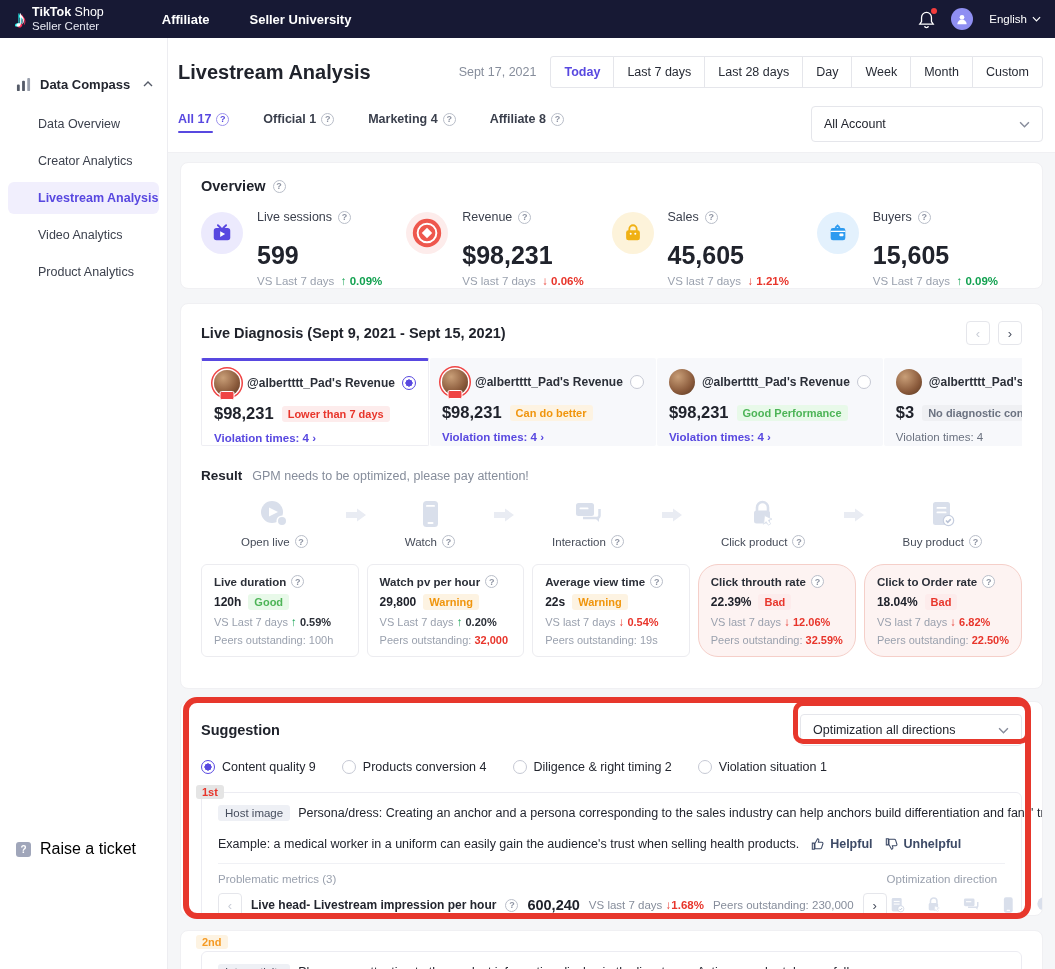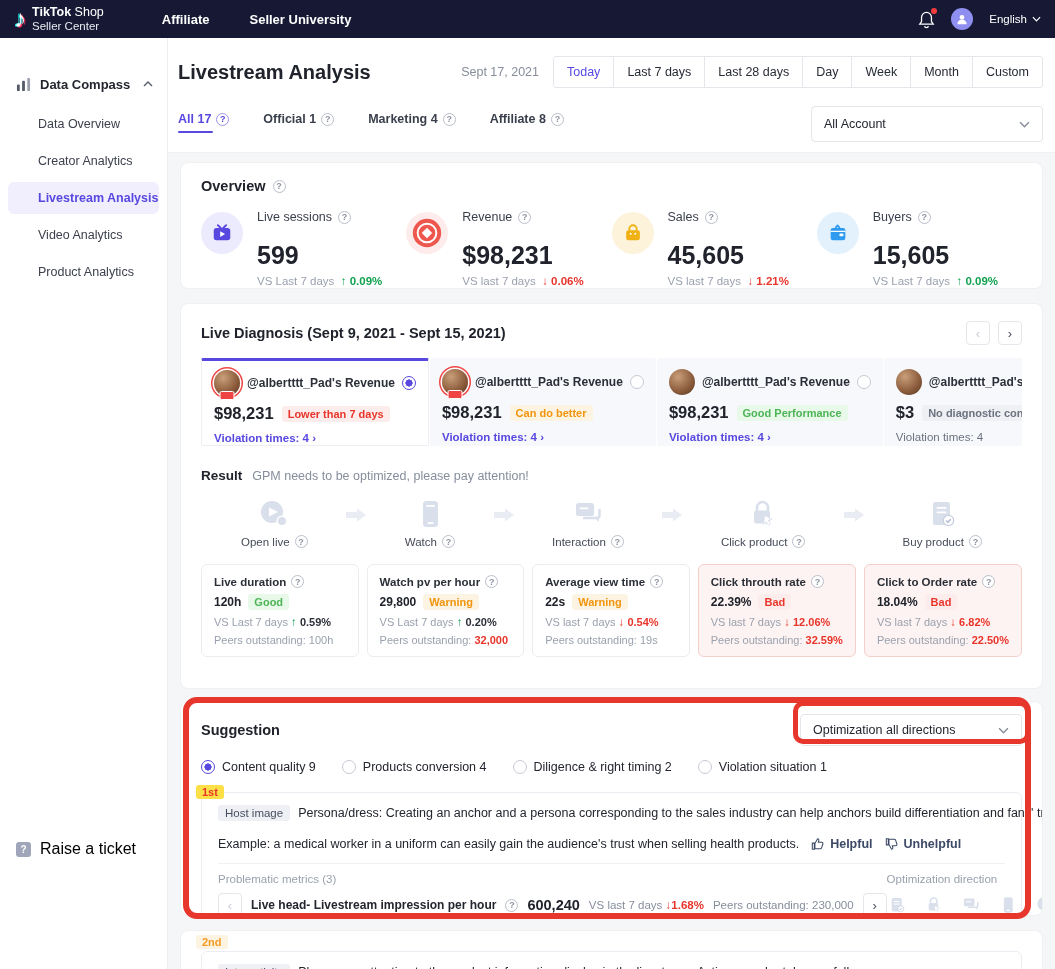--- a/index.html
+++ b/index.html
@@ -34,21 +34,21 @@
 .ticket-icon { width: 15px; height: 15px; border-radius: 3px; background: #a0a6ba; color: #fff; font-size: 10px; font-weight: 700; display: flex; align-items: center; justify-content: center; }
 .side-ticket-label { font-size: 16px; color: #000000; }
 
 .main { flex: 1; display: flex; flex-direction: column; min-width: 0; }
 .main-header { background: #fff; padding: 14px 12px 0 10px; border-bottom: 1px solid #f0f0f3; }
 .title-row { display: flex; align-items: center; height: 40px; margin-bottom: 4px; }
 .page-title { font-size: 20px; font-weight: 700; color: #20232c; }
 .date-label { margin-left: auto; font-size: 12.5px; color: #868d9b; margin-right: 14px; }
 .range-group { display: flex; }
 .range-btn { background: #fff; border: 1px solid #e5e6eb; margin-left: -1px; padding: 8px 13px; font-size: 12.5px; color: #272b35; cursor: pointer; font-family: inherit; white-space: nowrap; }
-.range-btn:first-child { border-radius: 3px 0 0 3px; margin-left: 0; }
+.range-btn:first-child { border-radius: 3px 0 0 3px; margin-left: 0; font-weight: bold; }
 .range-btn:last-child { border-radius: 0 3px 3px 0; }
 .range-btn.active { color: #5848e0; position: relative; z-index: 1; }
 .tabs-row { display: flex; align-items: center; height: 56px; }
 .tab { position: relative; display: flex; align-items: center; gap: 5px; margin-right: 34px; padding: 6px 0 16px; font-size: 12.5px; font-weight: 700; color: #3a3f4c; cursor: pointer; }
 .tab.active { color: #5848e0; }
 .tab.active::after { content: ""; position: absolute; left: 0; right: 16px; bottom: 9px; height: 2.5px; border-radius: 2px; background: #5848e0; }
 .q-circle { width: 13px; height: 13px; border-radius: 50%; border: 1px solid #b9bec9; color: #8e94a3; font-size: 9px; font-weight: 700; display: inline-flex; align-items: center; justify-content: center; flex: 0 0 auto; cursor: pointer; background: #fff; }
 .tab.active .q-circle { border-color: #9c92ec; color: #5848e0; }
 .account-select { margin-left: auto; width: 232px; height: 36px; background: #fff; border: 1px solid #e5e6eb; border-radius: 4px; display: flex; align-items: center; padding: 0 12px; font-size: 12.5px; color: #23262f; cursor: pointer; }
 .account-select .chev { margin-left: auto; }
@@ -103,38 +103,38 @@
 .dc-link.plain { color: #6b7280; font-weight: 400; cursor: default; }
 .result-row { display: flex; align-items: baseline; gap: 10px; margin-top: 22px; }
 .result-label { font-size: 13.5px; font-weight: 700; color: #20232c; }
 .result-text { font-size: 12.5px; color: #868d9b; }
 .funnel { display: flex; align-items: flex-start; justify-content: space-between; margin: 14px 40px 0; }
 .funnel-step { display: flex; flex-direction: column; align-items: center; gap: 4px; }
 .funnel-label { display: flex; align-items: center; gap: 5px; font-size: 11.5px; color: #454b58; white-space: nowrap; }
 .funnel-arrow { margin-top: 10px; }
 .metric-cards { display: flex; gap: 8px; margin-top: 16px; }
 .metric-card { flex: 1; border: 1px solid #ececf0; border-radius: 6px; padding: 10px 12px; background: #fff; }
-.metric-card.bad { background: #fdf3f2; border-color: #f5cfc9; }
+.metric-card.bad { background: #fdf3f2; border-color: #f5cfc9; border-radius: 20px; }
 .mc-label { display: flex; align-items: center; gap: 5px; font-size: 11.5px; font-weight: 700; color: #2b2f38; white-space: nowrap; }
 .mc-value-row { display: flex; align-items: center; gap: 7px; margin-top: 6px; }
 .mc-value { font-size: 12px; font-weight: 700; color: #20232c; }
 .mc-line { font-size: 11px; color: #9aa1ae; margin-top: 6px; white-space: nowrap; }
 .mc-line .dark { color: #2b2f38; font-weight: 700; }
 .mc-line .redv { color: #e8352b; font-weight: 700; }
 
 
 .panel-suggestion { height: 215px; padding: 6px 20px 14px; margin-bottom: 14px; overflow: hidden; }
 .sug-title-row { display: flex; align-items: center; height: 44px; }
 .sug-select { margin-left: auto; width: 222px; height: 32px; background: #fff; border: 1px solid #e5e6eb; border-radius: 4px; display: flex; align-items: center; padding: 0 12px; font-size: 12.5px; color: #23262f; cursor: pointer; }
 .sug-select .chev { margin-left: auto; }
 .filter-row { display: flex; align-items: center; gap: 26px; margin-top: 4px; height: 22px; }
 .filter-opt { display: flex; align-items: center; gap: 7px; font-size: 12.5px; color: #23262f; cursor: pointer; }
 .sug-card { position: relative; border: 1px solid #ececf2; border-radius: 6px; padding: 12px 16px 10px; margin-top: 14px; background: #fff; }
 .rank-tag { position: absolute; top: -8px; left: -6px; font-size: 11px; font-weight: 700; padding: 1px 6px; border-radius: 3px; z-index: 2; }
-.rank-tag.r1 { color: #e8352b; background: #fde047; }
+.rank-tag.r1 { color: #e8352b; background: #e5e5e5; }
 .rank-tag.r2 { color: #f59a23; background: #fdf3e2; top: -17px; left: -6px; }
 .sug-line { display: flex; align-items: center; gap: 8px; flex-wrap: nowrap; }
 .sug-tag { font-size: 11.5px; color: #474e5e; background: #eef0f5; padding: 2px 7px; border-radius: 3px; white-space: nowrap; }
 .sug-text { font-size: 12.5px; color: #23262f; white-space: nowrap; }
 .sug-line2 { display: flex; align-items: center; gap: 6px; margin-top: 16px; }
 .vote { display: flex; align-items: center; gap: 5px; font-size: 12.5px; font-weight: 700; color: #3d4a66; cursor: pointer; margin-left: 6px; }
 .sug-bottom { display: flex; justify-content: space-between; border-top: 1px solid #f0f1f5; margin-top: 12px; padding-top: 9px; }
 .muted-label { font-size: 11.5px; color: #9aa1ae; }
 .metric-carousel { display: flex; align-items: center; gap: 9px; margin-top: 8px; }
 .carousel-name { font-size: 12px; font-weight: 700; color: #23262f; white-space: nowrap; }

